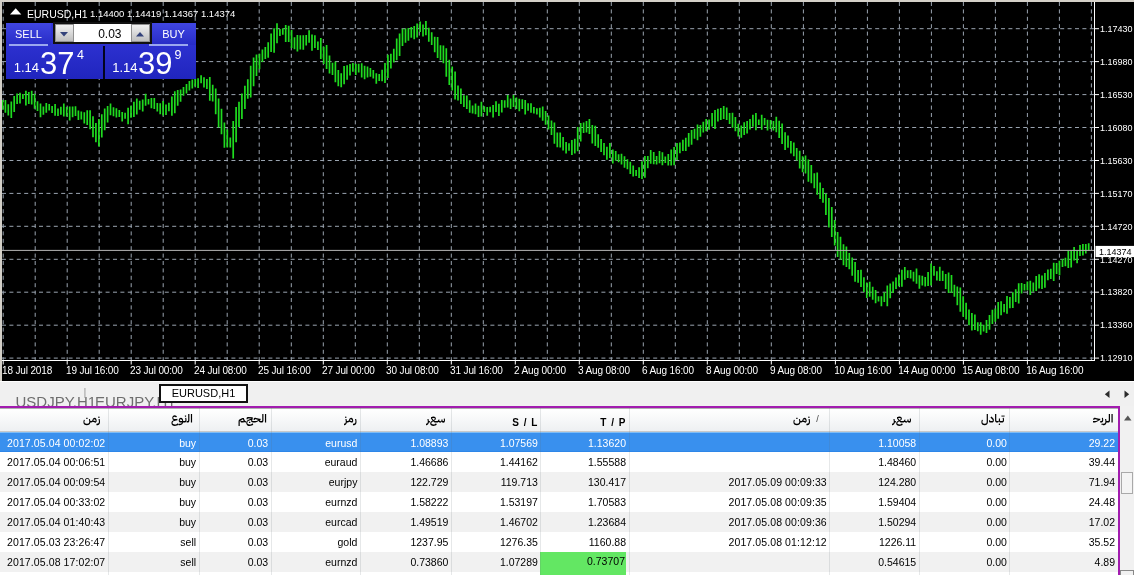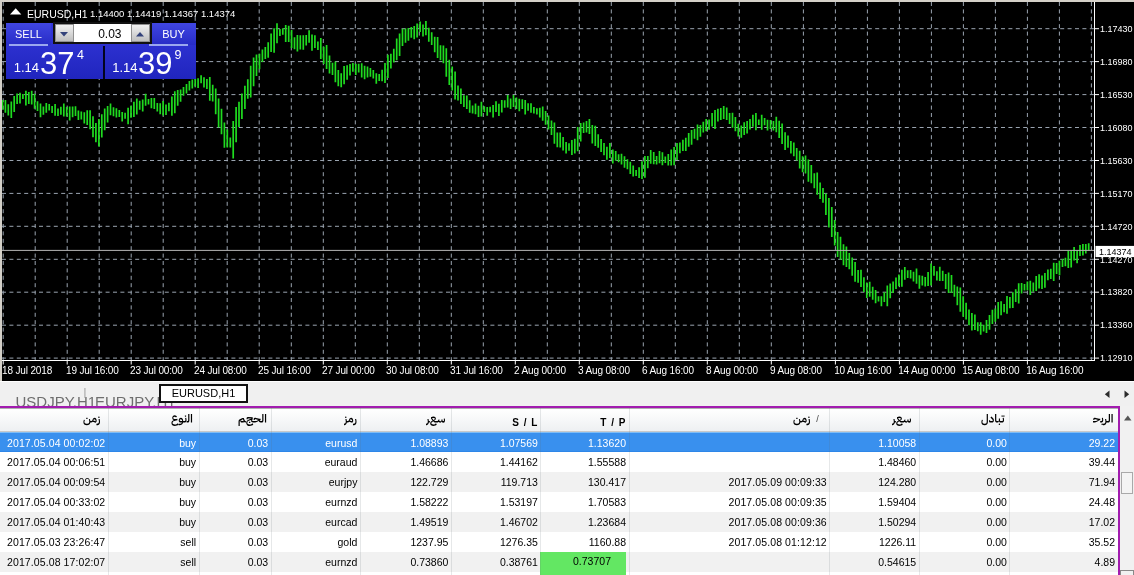--- a/index.html
+++ b/index.html
@@ -28,21 +28,21 @@
 #thead{position:absolute;left:0;top:2.3px;width:1117.5px;height:23.8px;background:linear-gradient(180deg,#fff,#eef0f2);border-top:1px solid #b0b0b0;border-bottom:1px solid #c9c9c9}
 .hc{position:absolute;top:3px;height:18px;text-align:right}
 .ah{display:inline-block}
 .lh{font-size:10px;font-weight:bold;letter-spacing:1px}
 .sortm{font-size:9px;color:#444;position:relative;top:-4px;margin-left:5px}
 .row{position:absolute;left:0;width:1117.5px;height:19.95px;background:#fff}
 .row.alt{background:#f1f1f1}
 .row.sel{background:#3990ee;border-top:1px solid #7fbdf7;border-bottom:1px solid #2e86e8}
 .row.sel .c{color:#fff}
 .c{position:absolute;top:3.8px;height:14px;font-size:10.5px;color:#000;text-align:right;white-space:nowrap}
-.c.tp{background:#63e763;color:#000;top:0;height:19.95px;padding-top:3.2px;padding-right:15px;margin-right:-2.5px}
+.c.tp{background:#63e763;color:#000;top:0;height:19.95px;padding-top:3.2px;padding-right:1px;margin-right:-2.5px}
 .c.dt{letter-spacing:0.1px}
 #vseps{position:absolute;left:0;top:0;width:1117.5px;height:169.5px;pointer-events:none}
 .vs{position:absolute;top:2px;width:1px;height:167.5px;background:rgba(100,110,120,0.16)}
 #scroll{position:absolute;left:1119.5px;top:0;width:14.5px;height:169.5px;background:#f1f1f1}
 #thumb{position:absolute;left:1.5px;top:66.5px;width:11.5px;height:22px;background:#f4f4f4;border:1px solid #a9a9a9}
 #sbot{position:absolute;left:0.5px;top:164px;width:13.5px;height:10px;border:1px solid #888;background:#f1f1f1}
 </style></head>
 <body>
 <div id="stage">
 <svg id="chart" width="1134" height="381" viewBox="0 0 1134 381">
@@ -236,21 +236,21 @@
         <div class="c" style="left:829.3px;width:86.9px">1226.11</div>
         <div class="c" style="left:918.7px;width:88.2px">0.00</div>
         <div class="c" style="left:1009.4px;width:105.6px">35.52</div>
       </div>
       <div class="row alt" style="top:146.3px">
         <div class="c dt" style="left:0.0px;width:105.3px">2017.05.08 17:02:07</div>
         <div class="c" style="left:107.8px;width:88.3px">sell</div>
         <div class="c" style="left:198.6px;width:69.5px">0.03</div>
         <div class="c" style="left:270.6px;width:86.8px">eurnzd</div>
         <div class="c" style="left:359.9px;width:88.5px">0.73860</div>
-        <div class="c" style="left:450.9px;width:87.0px">0.38761</div>
+        <div class="c" style="left:450.9px;width:87.0px">1.07289</div>
         <div class="c tp" style="left:540.4px;width:85.6px">0.73707</div>
         <div class="c" style="left:829.3px;width:86.9px">0.54615</div>
         <div class="c" style="left:918.7px;width:88.2px">0.00</div>
         <div class="c" style="left:1009.4px;width:105.6px">4.89</div>
       </div>
       <div class="row" style="top:166.2px;height:3.2px">
         <div class="c tp" style="left:540.4px;width:85.6px;height:100%;top:0;padding-top:0"></div>
       </div>
 <div id="vseps">
         <div class="vs" style="left:107.8px"></div>

